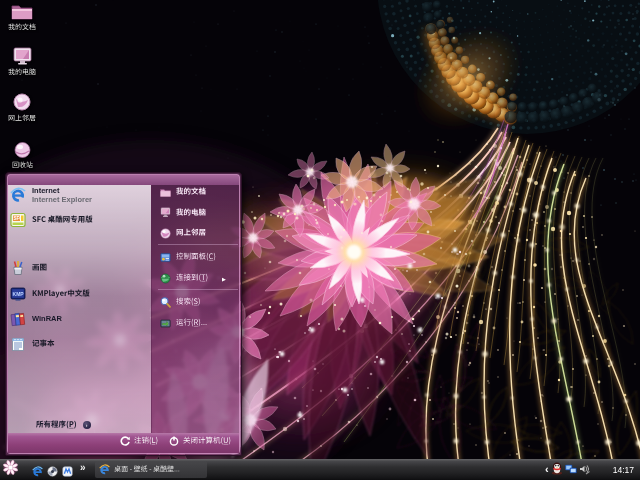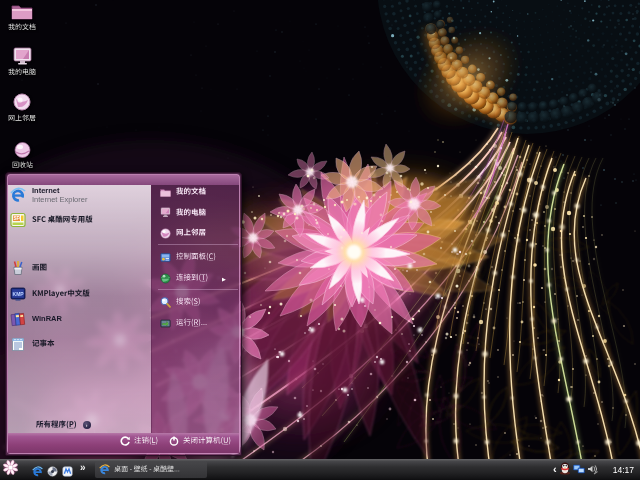--- a/index.html
+++ b/index.html
@@ -26,42 +26,42 @@
 #smright { position:absolute; left:145px; top:12px; right:2px; bottom:22px;
   background:linear-gradient(rgba(88,36,78,0.55), rgba(112,52,100,0.48) 45%, rgba(148,82,132,0.42));
   -webkit-backdrop-filter:blur(1.5px); backdrop-filter:blur(1.5px);
   border-left:1px solid rgba(90,35,80,0.5); }
 #smbot { position:absolute; left:2px; right:2px; bottom:2px; height:20px;
   background:linear-gradient(#b678a8 0,#a05590 18%,#8d4078 60%,#7c366a); }
 .mi { position:absolute; left:4px; display:flex; align-items:center; height:24px; width:136px; }
 .mi svg { flex:0 0 16px; margin-right:6px; }
 .mi .t { font-size:7.5px; font-weight:bold; color:#181828; line-height:1.25; }
 .mi,.rmi,#allprog,#smbot,.dicon { opacity:0.999; }
-.mi .sub { font-weight:normal; color:#6a6a72; }
+.mi .sub { font-weight:bold; color:#6a6a72; }
 .rmi { position:absolute; left:154px; display:flex; align-items:center; height:19px; width:86px; }
 .rmi svg { flex:0 0 11px; margin-right:5px; }
 .rmi .t { font-size:7.5px; color:#fdeefc; text-shadow:0 1px 1px rgba(40,0,40,0.7); }
 .rmi.b .t { font-weight:bold; }
 .rsep { position:absolute; left:152px; width:80px; height:1px; background:rgba(235,200,235,0.35); }
 #allprog { position:absolute; left:30px; top:247px; display:flex; align-items:center; }
 #allprog .arr { display:inline-block; width:8px; height:8px; border-radius:50%;
   background:radial-gradient(circle at 35% 30%, #5a5276, #161233); color:#fff; font-size:5px; line-height:8px;
   text-align:center; vertical-align:-1.5px; margin-left:6px; }
 #smbot .bi { position:absolute; display:flex; align-items:center; color:#fff; font-size:7.5px; text-shadow:0 1px 1px rgba(60,0,50,0.8); }
 
 
 #tb { position:absolute; left:0; top:459px; width:640px; height:21px; will-change:transform;
   background:linear-gradient(#646466 0%, #454548 12%, #2e2e30 38%, #242426 62%, #161618 88%, #0e0e10 100%); }
 #tb .chev { color:#f0f0f0; font-size:10px; font-weight:bold; }
 #taskbtn { position:absolute; left:95px; top:2px; width:112px; height:17px;
   background:linear-gradient(#47474a,#333336); border-radius:2px;
   display:flex; align-items:center; padding:0 4px; }
 #taskbtn .t { color:#eee; font-size:7px; margin-left:4px; white-space:nowrap; overflow:hidden; }
 #tray { position:absolute; right:0; top:0; height:21px; display:flex; align-items:center; }
-#clock { color:#fff; font-size:8.5px; margin:0 6px 0 14px; }
+#clock { color:#fff; font-size:8.5px; margin:0 6px 0 22px; }
 </style></head>
 <body>
 <div id="desk">
 <svg id="wp" width="640" height="480" viewBox="0 0 640 480">
 <defs>
 <radialGradient id="goldball" cx="38%" cy="32%" r="75%">
  <stop offset="0%" stop-color="#ffeaae"></stop>
           <stop offset="35%" stop-color="#f0b860"></stop>
  <stop offset="70%" stop-color="#a85e18"></stop>
           <stop offset="100%" stop-color="#4a2605"></stop>

